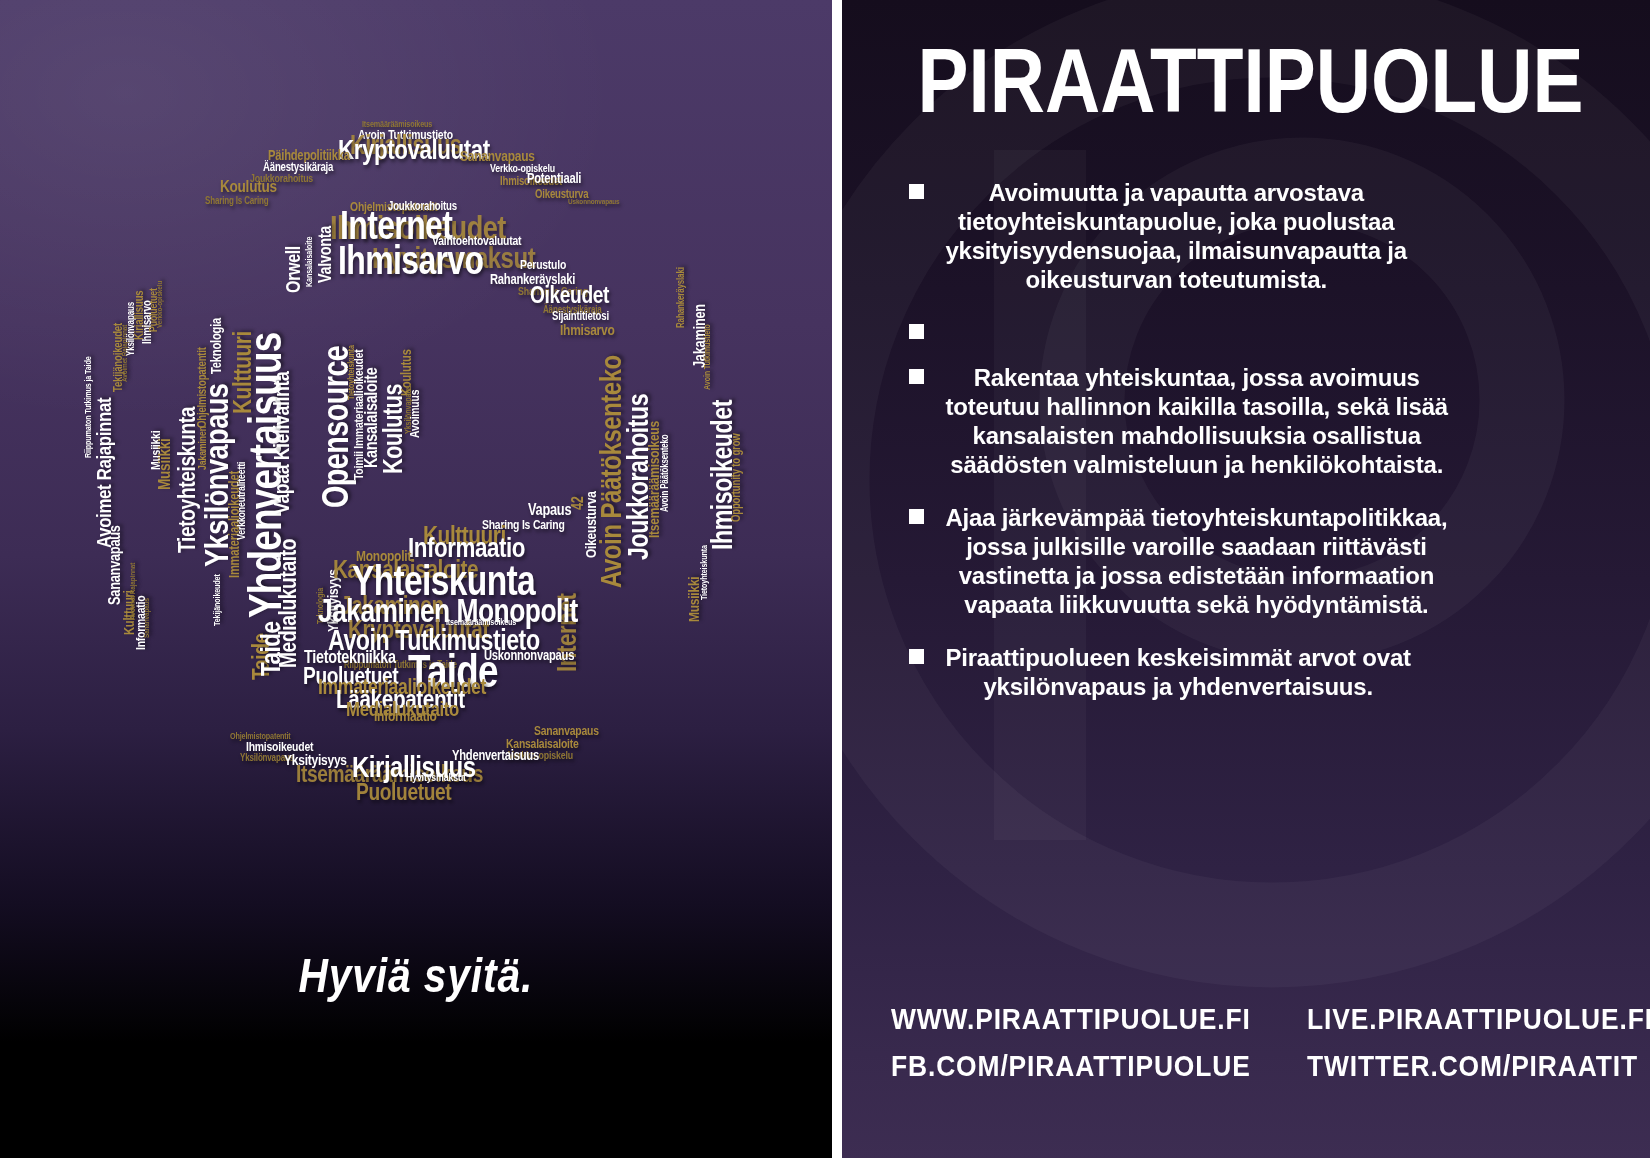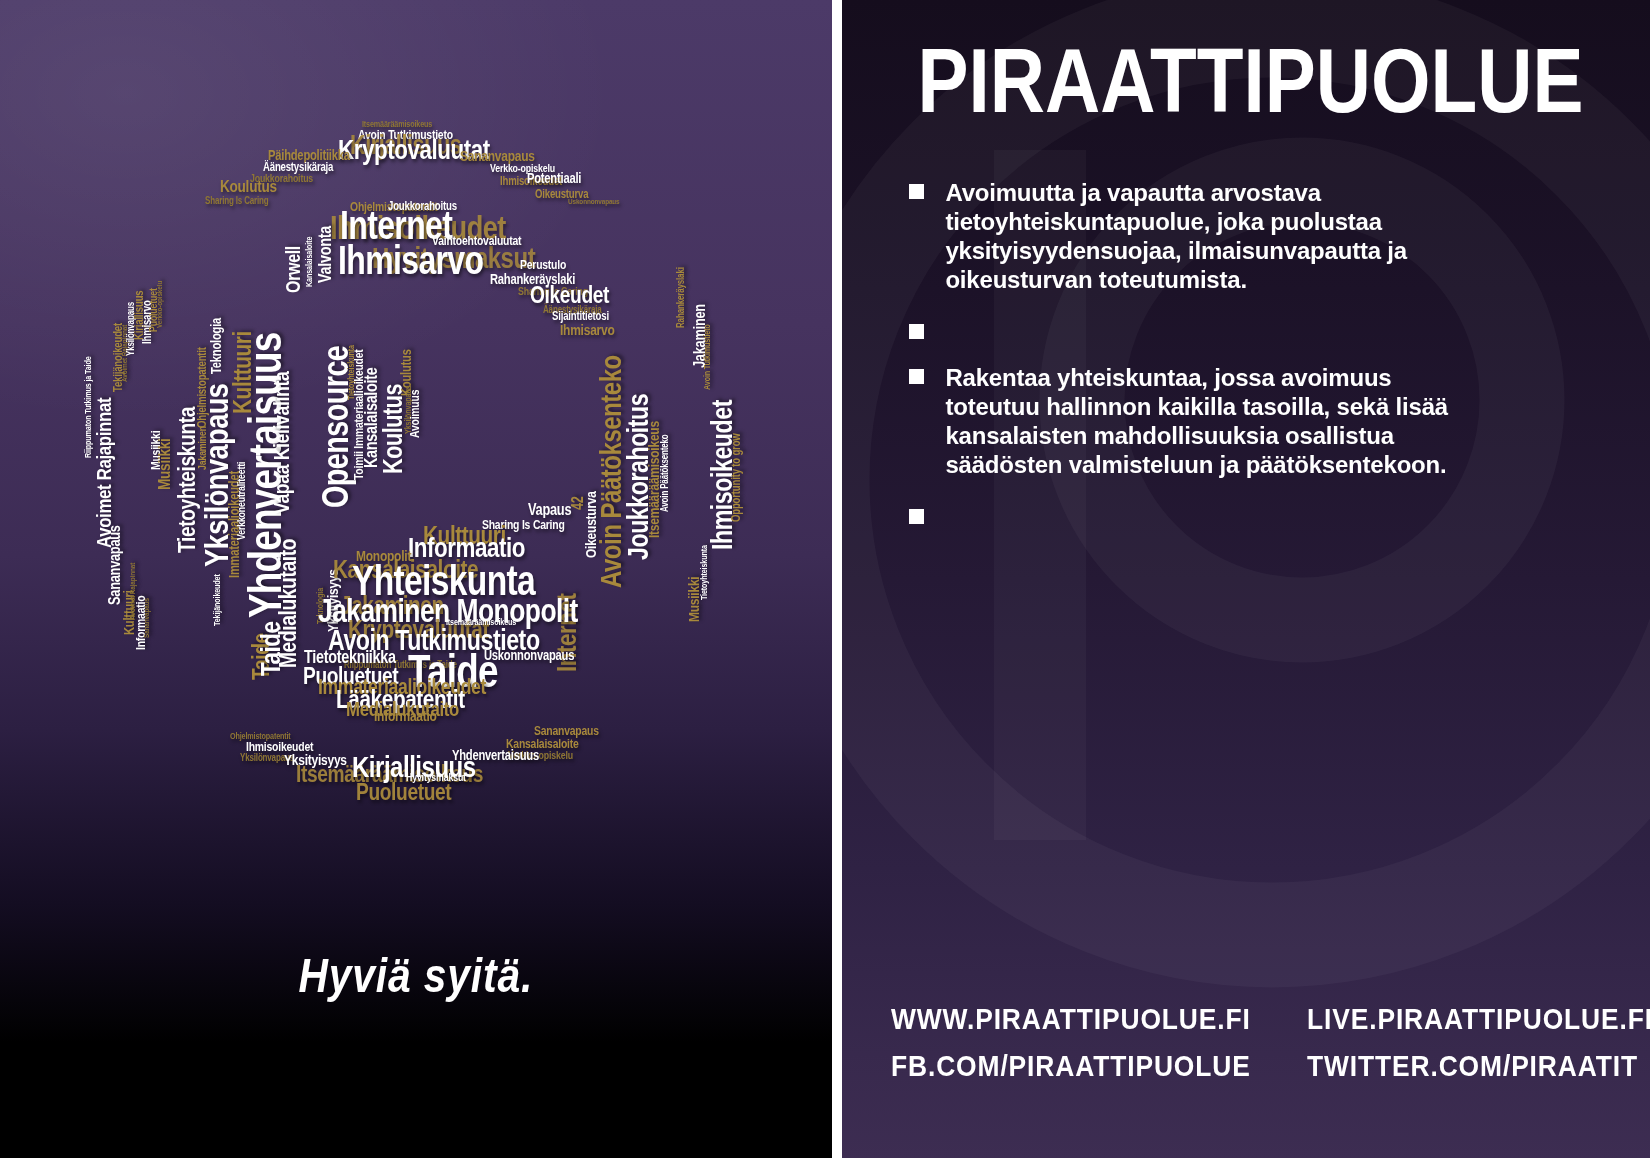--- a/index.html
+++ b/index.html
@@ -36,21 +36,21 @@
   }
   .watermark{position:absolute;left:0;top:0;pointer-events:none;}
   .rp-content{position:relative;z-index:2;}
   .title{
     margin:36px 0 0 0;width:817px;text-align:center;
     color:#ffffff;font-size:90px;font-weight:bold;line-height:1;
     letter-spacing:0px;transform:scaleX(0.85);transform-origin:center;
   }
   .bullets{
     list-style:none;margin:52px 0 4px 67px;padding:0;width:680px;
-    color:#ffffff;font-size:24px;font-weight:bold;line-height:29px;
+    color:#ffffff;font-size:24px;font-weight:bold;line-height:29px;text-align:center;
   }
   .bullets li{display:flex;gap:21px;margin-bottom:24px;}
   .bullets .sq{flex:0 0 15px;width:15px;height:15px;background:#ffffff;margin-top:6px;}
   .bullets .txt{white-space:pre-line;letter-spacing:-0.2px;}
   .links{
     position:absolute;left:49px;top:1002px;width:740px;z-index:2;
     display:grid;grid-template-columns:416px auto;row-gap:14px;
   }
   .link{
     color:#ffffff;font-size:30px;font-weight:bold;line-height:1.1;
@@ -208,24 +208,33 @@
 oikeusturvan toteutumista.</span>
           </li>
           <li>
             <span class="sq"></span>
           </li>
           <li>
             <span class="sq"></span>
             <span class="txt">Rakentaa yhteiskuntaa, jossa avoimuus
 toteutuu hallinnon kaikilla tasoilla, sekä lisää
 kansalaisten mahdollisuuksia osallistua
-säädösten valmisteluun ja päätöksentekoon.</span>
-          </li>
-          <li>
-            <span class="sq"></span>
+säädösten valmisteluun ja henkilökohtaista.</span>
+          </li>
+          <li>
+            <span class="sq"></span>
+            <span class="txt">Ajaa järkevämpää tietoyhteiskuntapolitikkaa,
+jossa julkisille varoille saadaan riittävästi
+vastinetta ja jossa edistetään informaation
+vapaata liikkuvuutta sekä hyödyntämistä.</span>
+          </li>
+          <li>
+            <span class="sq"></span>
+            <span class="txt">Piraattipuolueen keskeisimmät arvot ovat
+yksilönvapaus ja yhdenvertaisuus.</span>
           </li>
         </ul>
     </div>
     <div class="links" id="links">
         <div class="link">WWW.PIRAATTIPUOLUE.FI</div>
         <div class="link">LIVE.PIRAATTIPUOLUE.FI</div>
         <div class="link">FB.COM/PIRAATTIPUOLUE</div>
         <div class="link">TWITTER.COM/PIRAATIT</div>
       </div>
   </div>

